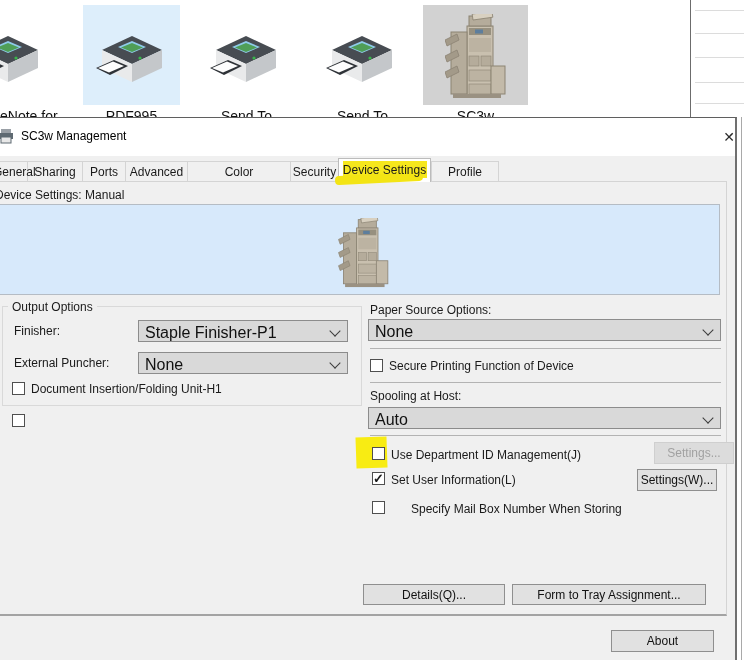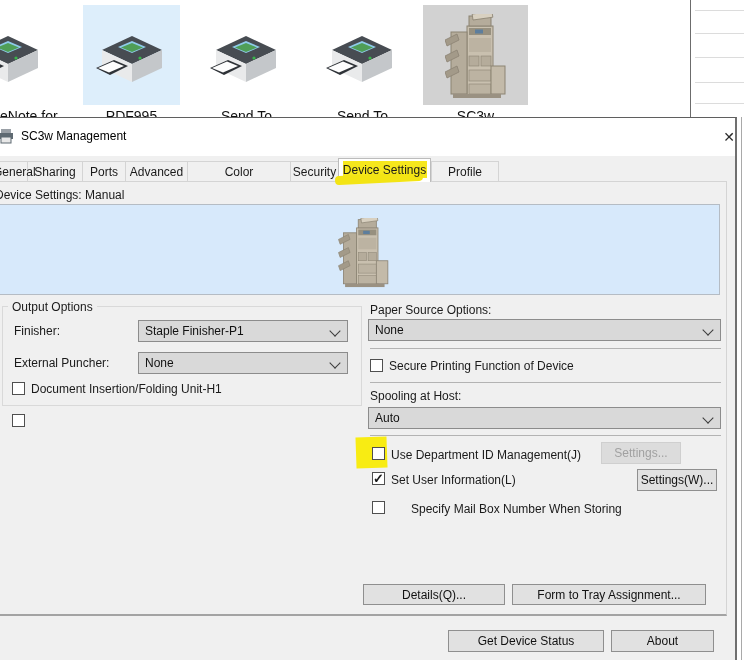--- a/index.html
+++ b/index.html
@@ -32,21 +32,21 @@
     border:1px solid #d4d4d4;border-bottom:2px solid #a3a3a3;box-sizing:border-box;z-index:2;}
   .hdr{position:absolute;left:5px;top:70px;font-size:12px;z-index:3;}
   .preview{position:absolute;left:1px;top:86px;width:729px;height:91px;background:#d7e9fb;
     border:1px solid #b5bcc4;box-sizing:border-box;z-index:3;}
   .groupbox{position:absolute;left:12px;top:188px;width:360px;height:100px;border:1px solid #d9d9d9;
     box-sizing:border-box;z-index:3;}
   .group-title{position:absolute;left:18px;top:182px;background:#f0f0f0;padding:0 4px;z-index:4;}
   .lbl{position:absolute;z-index:3;white-space:nowrap;}
   .combo{position:absolute;height:22px;background:#d9d9d9;border:1px solid #8c8c8c;
     box-sizing:border-box;z-index:3;cursor:default;}
-  .combo-val{position:absolute;left:6px;top:3px;font-size:12px;color:#111;white-space:nowrap;}
+  .combo-val{position:absolute;left:6px;top:3px;font-size:16px;color:#111;white-space:nowrap;}
   .chev{position:absolute;right:8px;top:6px;width:7px;height:7px;border-right:1.4px solid #3c3c3c;
     border-bottom:1.4px solid #3c3c3c;transform:rotate(45deg);}
   .cb{position:absolute;width:13px;height:13px;background:#fff;border:1px solid #4f4f4f;
     box-sizing:border-box;z-index:4;}
   .cb .tick{position:absolute;left:0px;top:-2px;font-size:13px;font-weight:bold;color:#1a1a1a;}
   .sep{position:absolute;height:1px;background:#b3b3b3;z-index:3;}
   .btn{position:absolute;background:#e1e1e1;border:1px solid #8f8f8f;box-sizing:border-box;
     text-align:center;font-size:12px;color:#111;z-index:4;display:flex;align-items:center;justify-content:center;}
   .btn.disabled{background:#dcdcdc;border-color:#cfcfcf;color:#a1a1a1;}
   .hl-blob{position:absolute;left:366px;top:319px;width:31px;height:31px;background:#f8ec13;
@@ -238,31 +238,30 @@
       <span class="combo-val">Auto</span>
       <span class="chev"></span>
     </div>
 
     <div class="sep" style="left:380px;top:317px;width:351px;"></div>
 
     <div class="hl-blob"></div>
 
     <span class="cb" style="left:382px;top:329px;"></span>
     <span class="lbl" style="left:401px;top:330px;">Use Department ID Management(J)</span>
-    <div class="btn disabled" style="left:611px;top:324px;width:80px;height:22px;">Settings...</div>
+    <div class="btn disabled" style="left:664px;top:324px;width:80px;height:22px;">Settings...</div>
 
     <span class="cb" style="left:382px;top:354px;">
         <span class="tick">✓</span>
       </span>
     <span class="lbl" style="left:401px;top:355px;">Set User Information(L)</span>
     <div class="btn" style="left:647px;top:351px;width:80px;height:22px;">Settings(W)...</div>
 
     <span class="cb" style="left:382px;top:383px;"></span>
     <span class="lbl" style="left:401px;top:384px;margin-left:20px;">Specify Mail Box Number When Storing</span>
 
     <div class="btn" style="left:373px;top:466px;width:142px;height:21px;">Details(Q)...</div>
     <div class="btn" style="left:522px;top:466px;width:194px;height:21px;">Form to Tray Assignment...</div>
 
-    <div class="btn" style="left:458px;top:512px;width:156px;height:22px;">Get Device Status</div>
     <div class="btn" style="left:621px;top:512px;width:103px;height:22px;">About</div>
   </div>
 
 </div>
 
 </body></html>

